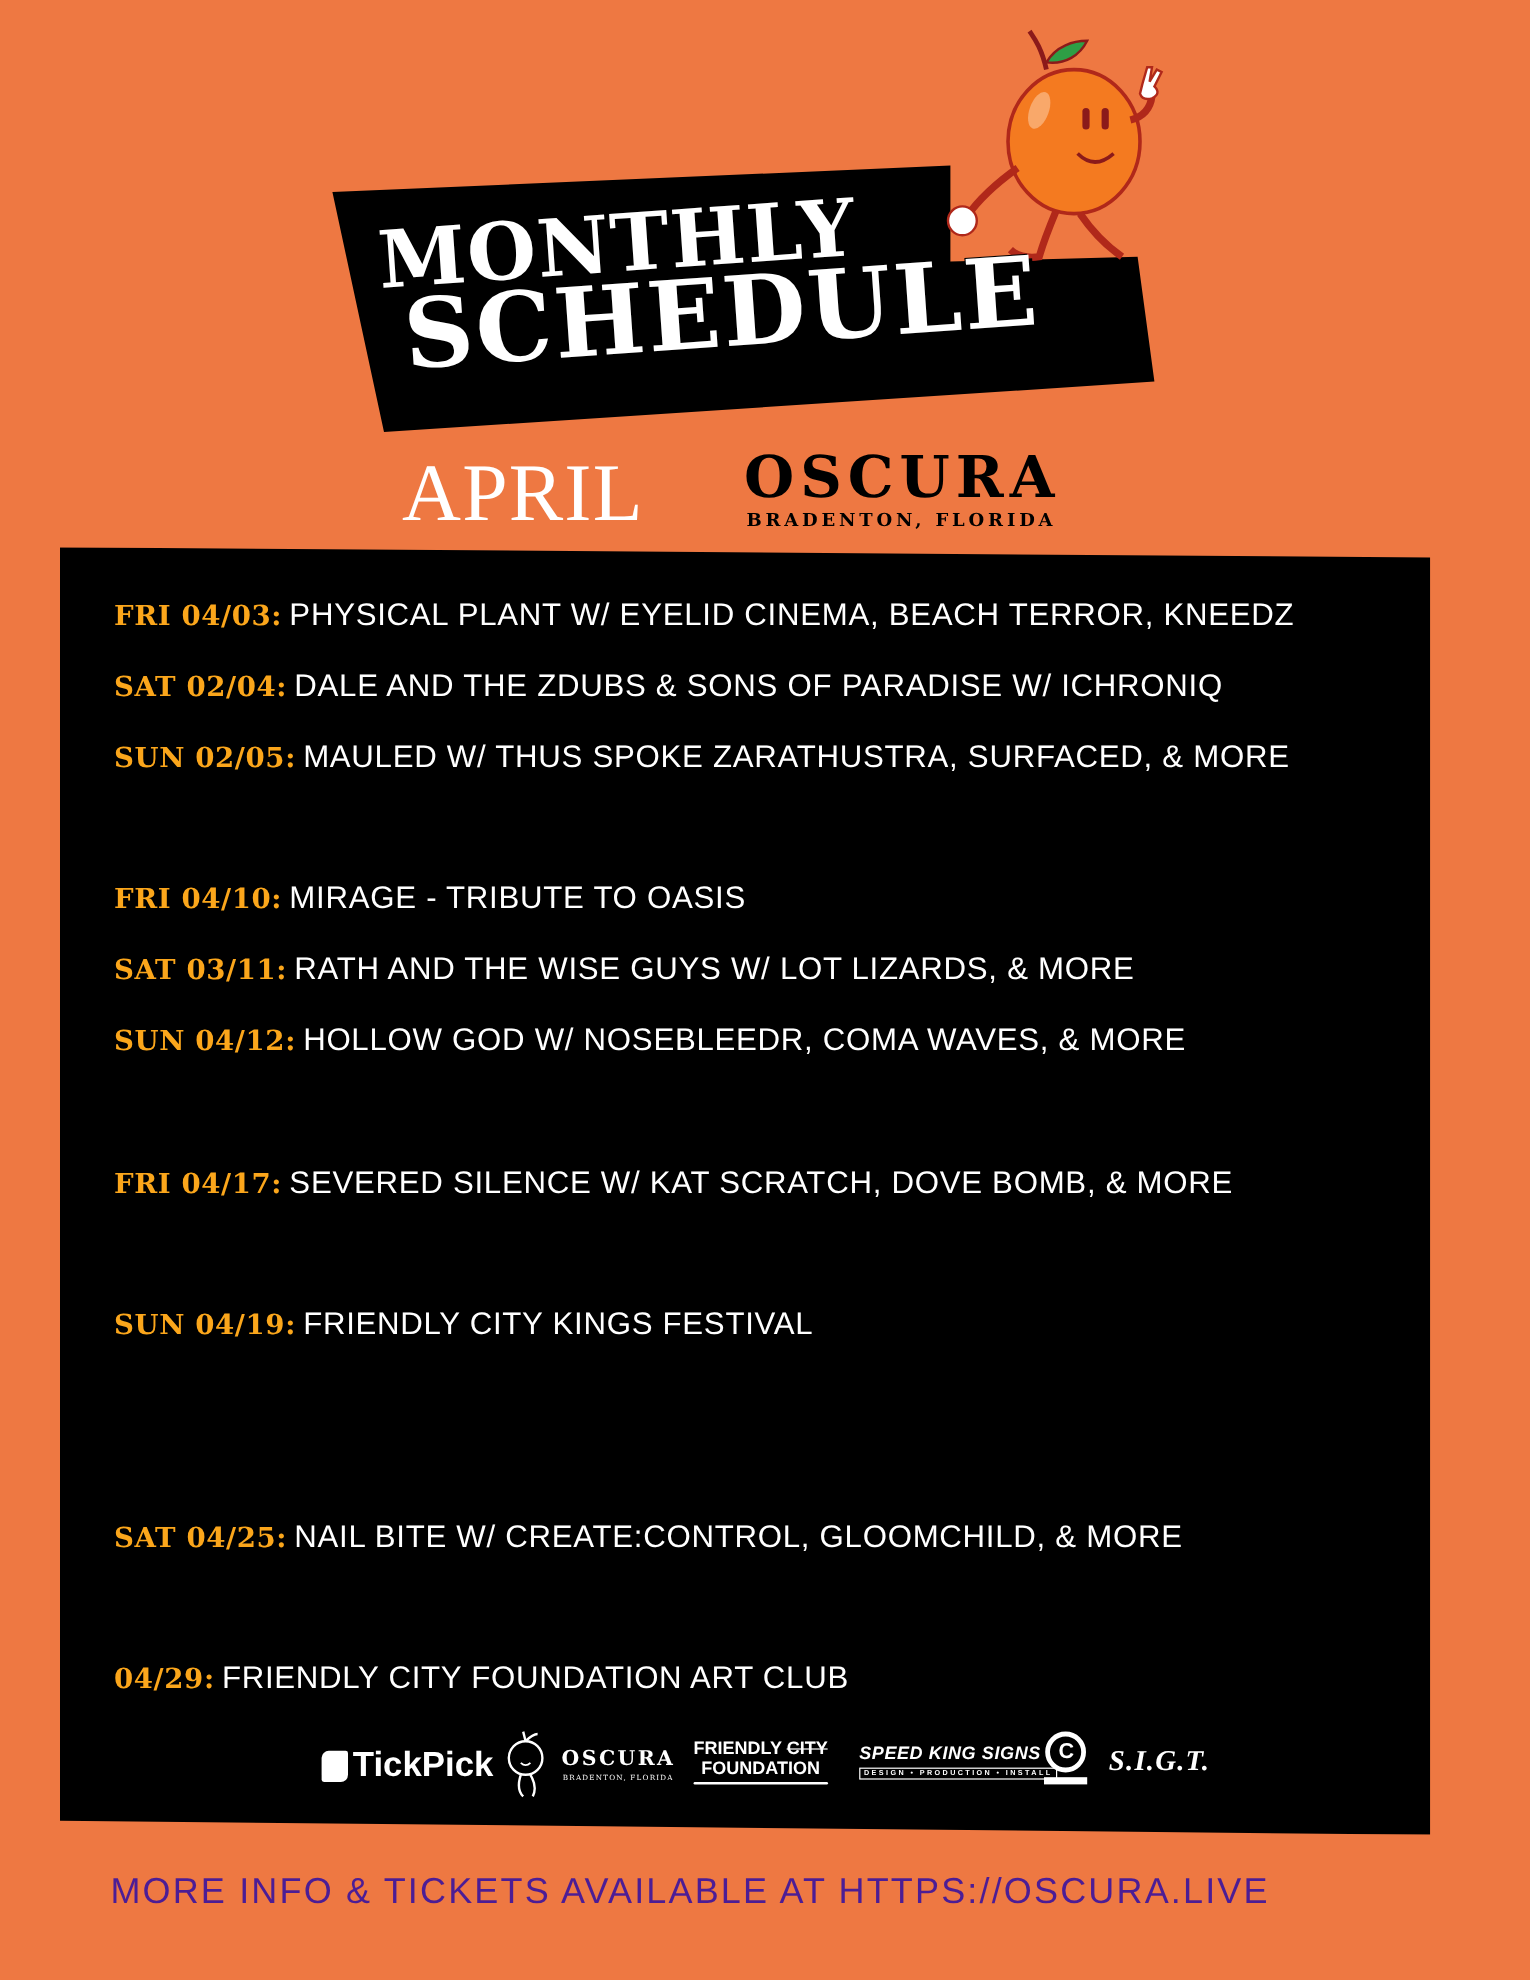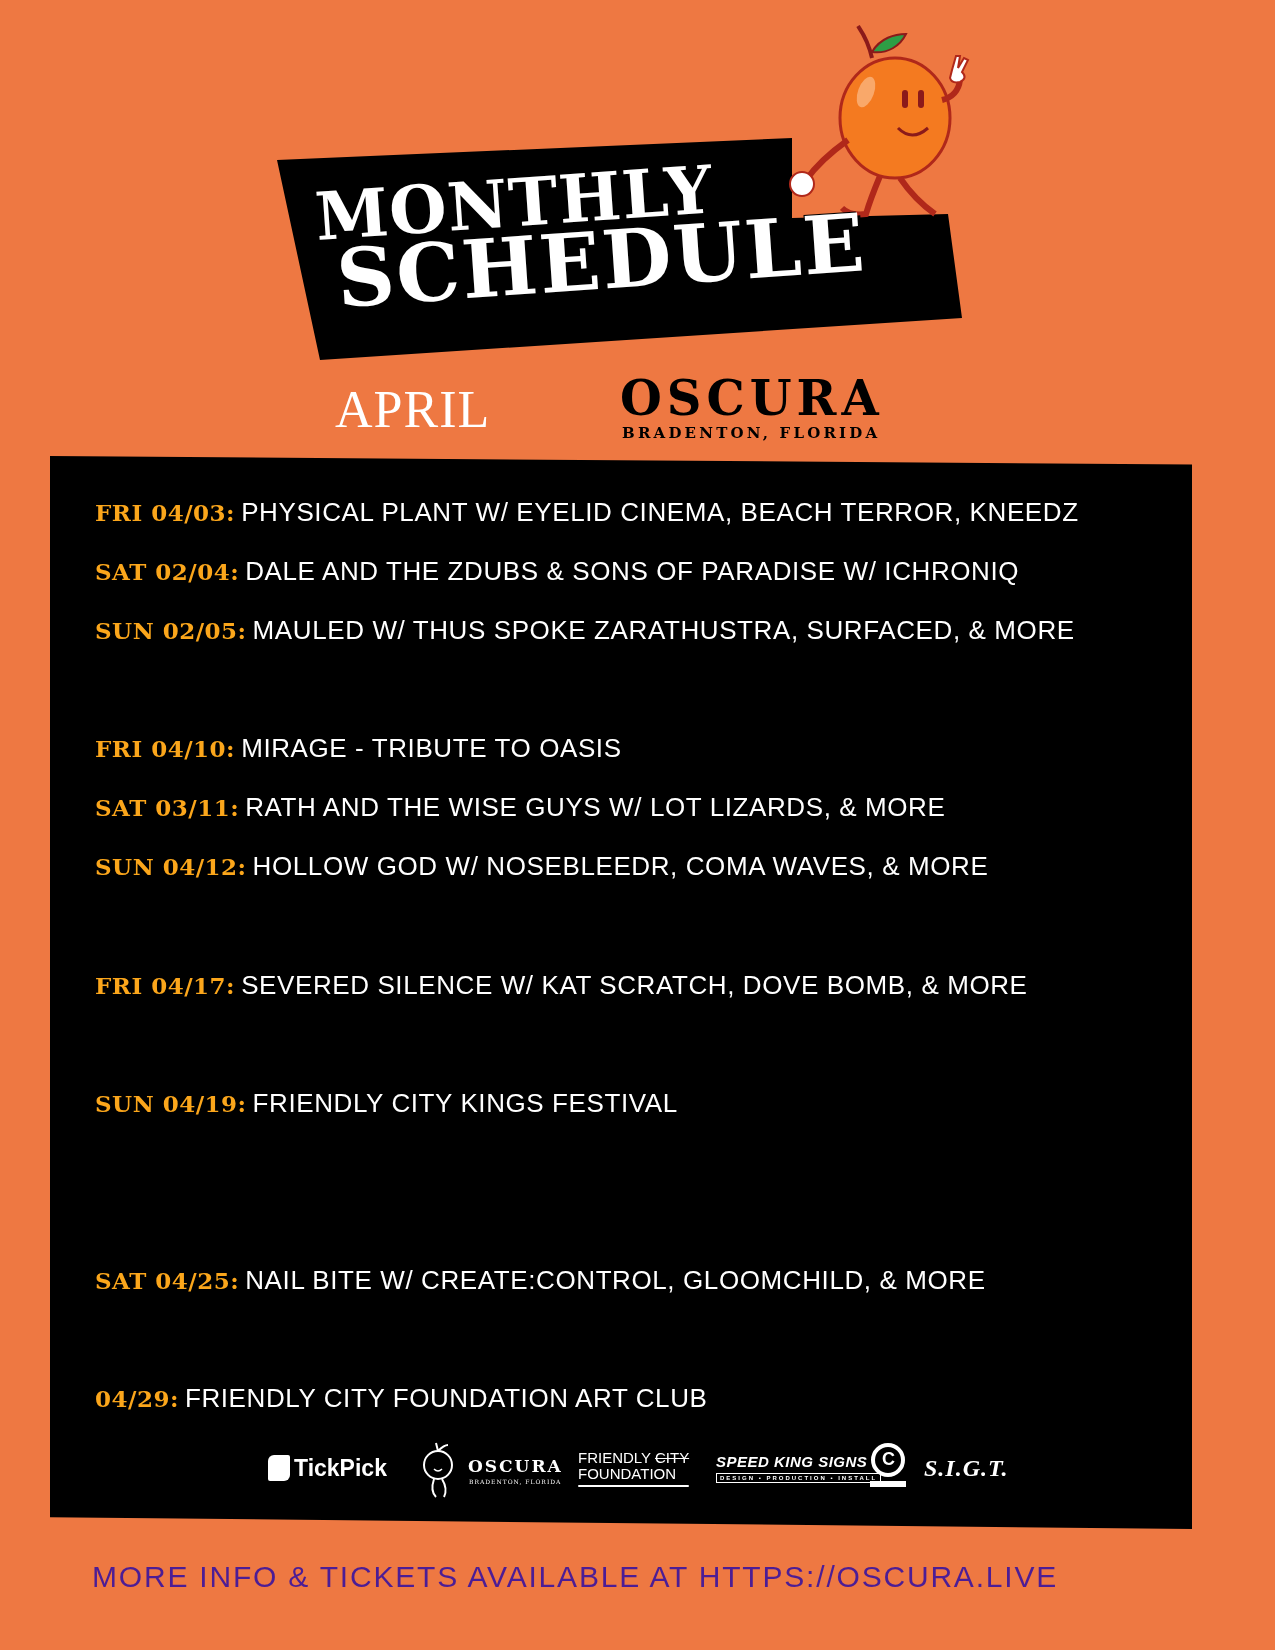--- a/index.html
+++ b/index.html
@@ -14,21 +14,21 @@
     position:absolute; color:#fff; font-family:"DejaVu Serif", serif; font-weight:bold;
     letter-spacing:1px; white-space:nowrap;
     text-shadow: 3px 3px 0 #000, -1px -1px 0 #000;
   }
   .t1 { left:318px; top:178px; font-size:66px; transform:rotate(-4deg); transform-origin:left bottom; }
   .t2 { left:340px; top:232px; font-size:80px; transform:rotate(-4deg); transform-origin:left bottom; letter-spacing:2px; }
 
   .month-row { position:absolute; left:335px; top:370px; height:80px; }
   .month {
     position:absolute; left:0; top:0; color:#fff;
-    font-family:"Liberation Serif", serif; font-size:52px; line-height:80px; letter-spacing:1px;
+    font-family:"Liberation Serif", serif; font-size:68px; line-height:80px; letter-spacing:1px;
   }
   .venue {
     position:absolute; left:285px; top:2px; color:#000;
     font-family:"DejaVu Serif", serif; font-weight:bold; font-size:48px; line-height:52px; letter-spacing:5px;
   }
   .venue-loc {
     position:absolute; left:287px; top:54px; color:#000;
     font-family:"DejaVu Serif", serif; font-weight:bold; font-size:15px; letter-spacing:3.2px; white-space:nowrap;
   }
 
@@ -41,26 +41,26 @@
     position:absolute; left:45px; white-space:nowrap;
     font-family:"Liberation Sans", sans-serif; font-size:26px; line-height:32px;
   }
   .event .date {
     color:#FBA61B; font-family:"DejaVu Serif", serif; font-weight:bold; font-size:23px; letter-spacing:0.5px;
   }
   .event .act { color:#fff; letter-spacing:0.6px; margin-left:6px; }
 
   .logos { position:absolute; left:218px; top:985px; height:60px; width:800px; }
   .logo { position:absolute; color:#fff; white-space:nowrap; }
-  .tickpick { left:0; top:14px; font-family:"Liberation Sans", sans-serif; font-weight:bold; font-size:23px;text-align:right; }
+  .tickpick { left:0; top:14px; font-family:"Liberation Sans", sans-serif; font-weight:bold; font-size:29px;text-align:right; }
   .tickpick .mark { display:inline-block; width:22px; height:26px; background:#fff; border-radius:6px 2px 6px 2px; vertical-align:-5px; margin-right:4px; }
   .oscura-logo { left:150px; top:0; height:60px; width:140px; }
   .oscura-logo .oname { position:absolute; left:50px; top:15px; font-family:"DejaVu Serif", serif; font-weight:bold; font-size:17px; letter-spacing:2px; }
   .oscura-logo .oloc { position:absolute; left:51px; top:37px; font-family:"DejaVu Serif", serif; font-size:6px; letter-spacing:1px; }
-  .fcf { left:310px; top:9px; font-family:"Liberation Sans", sans-serif; font-weight:normal; font-size:15px; line-height:16px; text-align:left; }
+  .fcf { left:310px; top:9px; font-family:"Liberation Sans", sans-serif; font-weight:bold; font-size:15px; line-height:16px; text-align:center; }
   .fcf .city { text-decoration:line-through; }
   .fcf .ul { display:block; height:2px; background:#fff; margin-top:3px; border-radius:2px; }
   .speed { left:448px; top:12px; font-family:"Liberation Sans", sans-serif; font-style:italic; font-weight:bold; font-size:15px; letter-spacing:0.5px; }
   .speed .sub { display:block; font-style:normal; font-size:6px; letter-spacing:2px; border:1px solid #fff; padding:1px 3px; margin-top:3px; }
   .cc { left:600px; top:2px; width:40px; height:50px; }
   .cc .ring { width:34px; height:34px; border:4px solid #fff; border-radius:50%; box-sizing:border-box; position:relative; margin:0 auto; }
   .cc .ring span { position:absolute; left:7px; top:2px; font-weight:bold; font-size:18px; color:#fff; font-family:"Liberation Sans", sans-serif; }
   .cc .bar { width:36px; height:6px; background:#fff; margin:4px auto 0; }
   .sigt { left:656px; top:14px; font-family:"Liberation Serif", serif; font-style:italic; font-weight:bold; font-size:24px; letter-spacing:1px; }
 

